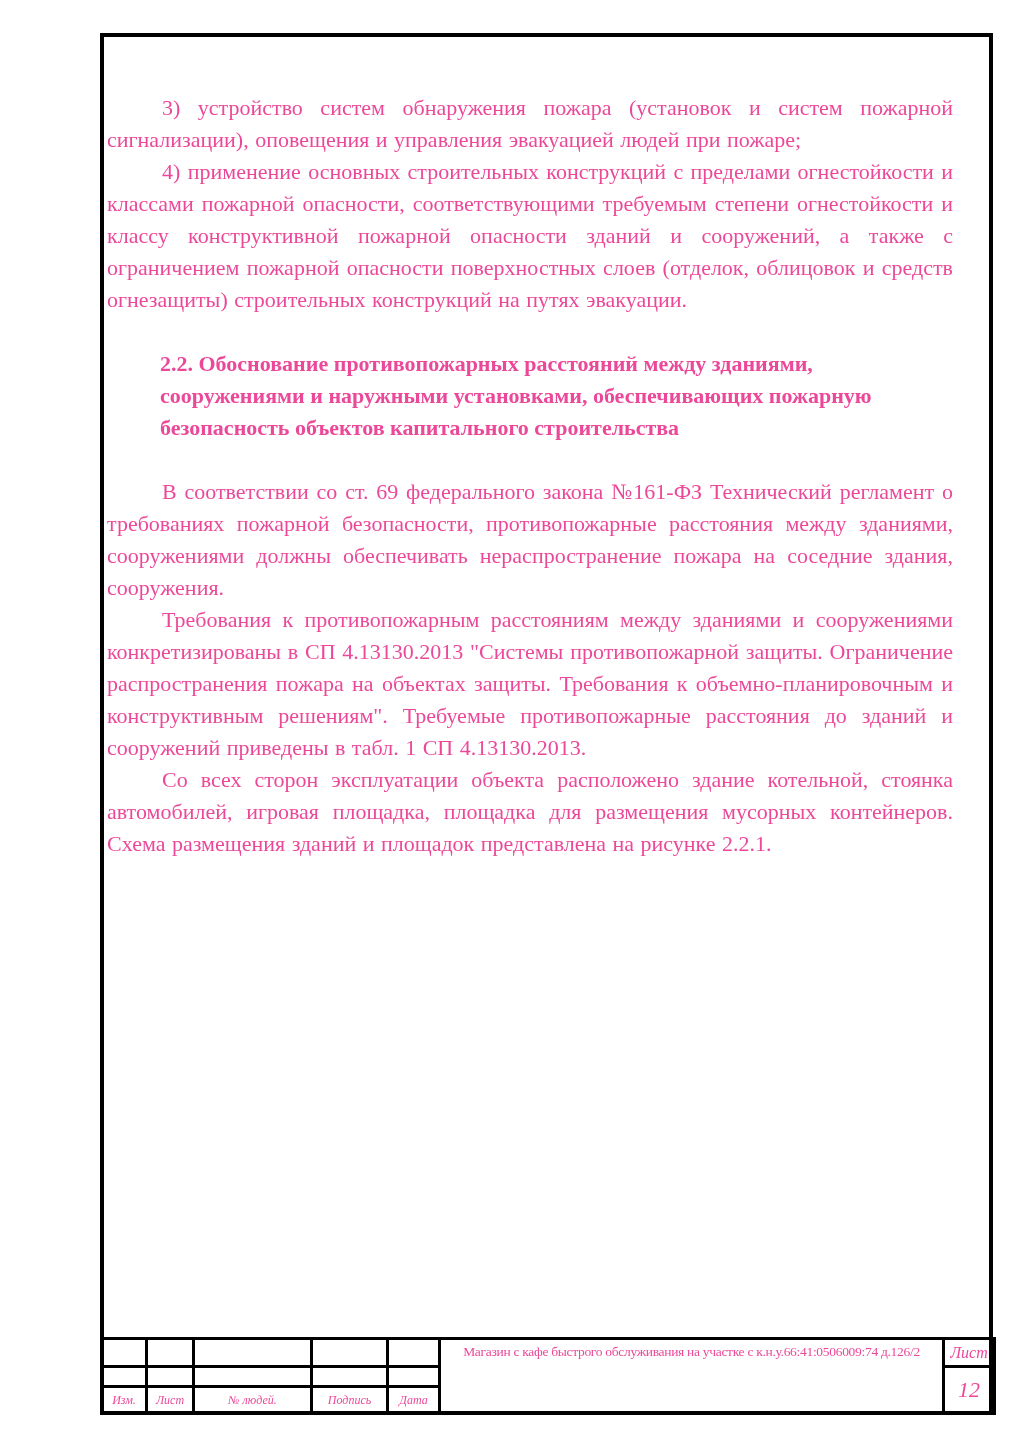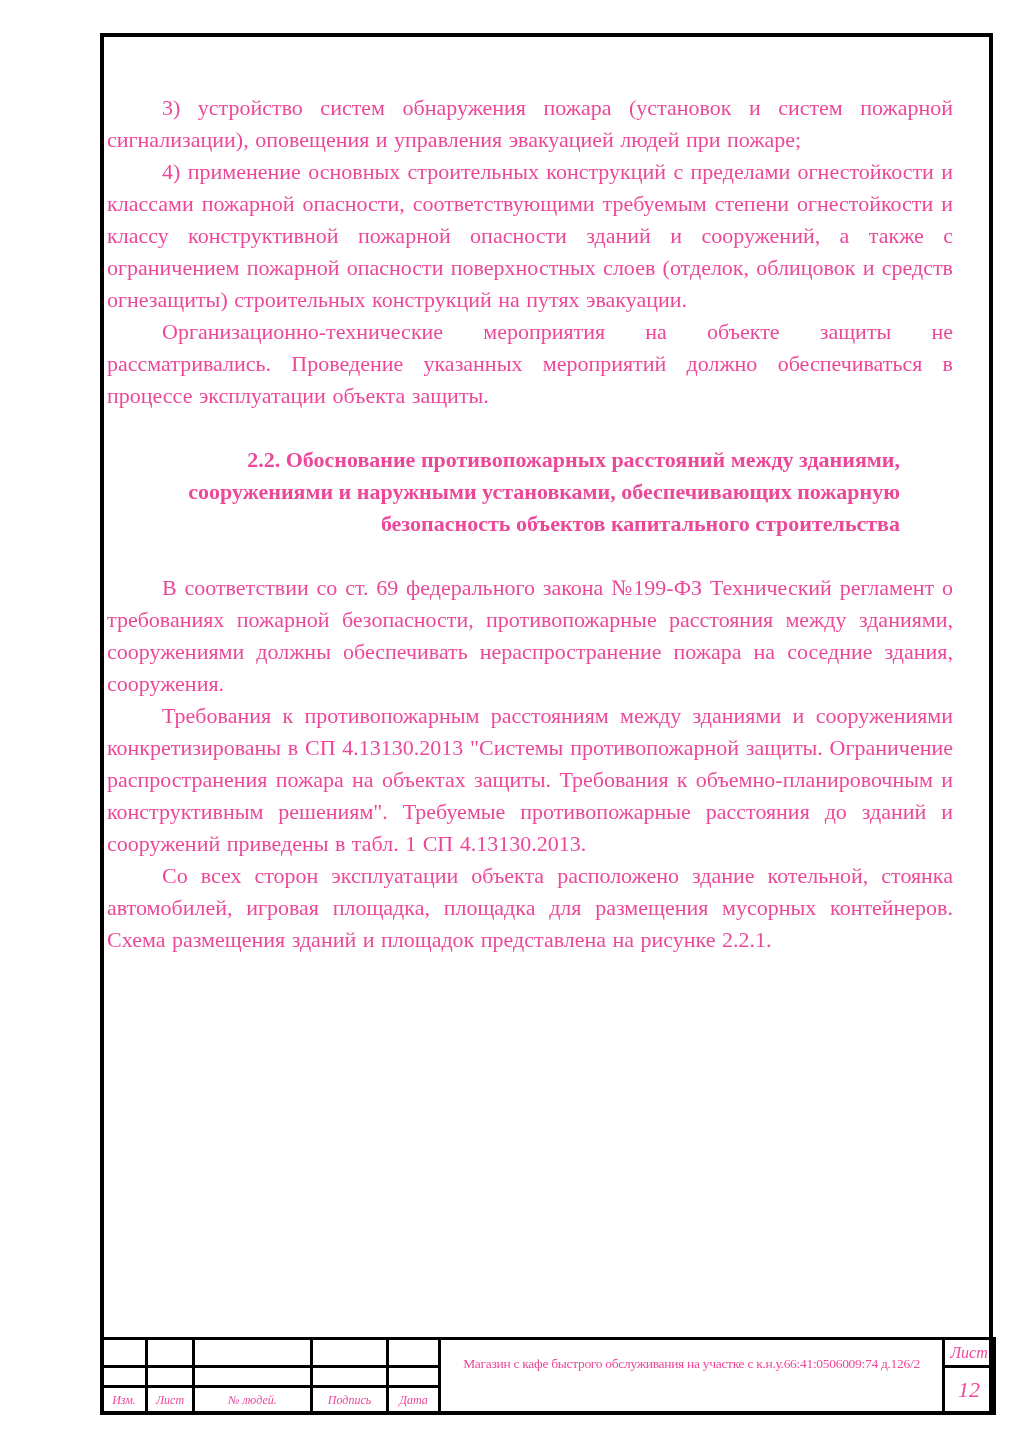--- a/index.html
+++ b/index.html
@@ -38,21 +38,21 @@
     text-align: justify;
     text-indent: 55px;
     word-spacing: 1px;
   }
   .heading {
     width: 740px;
     margin: 32px auto;
     font-size: 22px;
     line-height: 32px;
     font-weight: bold;
-    text-align: right;
+    text-align: left;
   }
   
   .titleblock {
     position: absolute;
     left: -4px;
     bottom: -4px;
     width: 893px;
     height: 75px;
     border-collapse: collapse;
     table-layout: fixed;
@@ -71,21 +71,21 @@
     text-align: center;
     vertical-align: middle;
     line-height: 1;
   }
   .titleblock td.title-cell {
     vertical-align: top;
     text-align: center;
     font-size: 13.5px;
     letter-spacing: -0.3px;
     white-space: nowrap;
-    padding-top: 16px;
+    padding-top: 4px;
   }
   .titleblock td.sheet-label {
     font-style: italic;
     font-size: 16px;
     text-align: center;
     vertical-align: middle;
     line-height: 1;
   }
   .titleblock td.sheet-num {
     font-style: italic;
@@ -97,25 +97,24 @@
 </style>
 </head>
 <body>
 
 <div class="page">
   <div class="frame">
 
     <div class="content">
       <p class="para">3) устройство систем обнаружения пожара (установок и систем пожарной сигнализации), оповещения и управления эвакуацией людей при пожаре;</p>
       <p class="para">4) применение основных строительных конструкций с пределами огнестойкости и классами пожарной опасности, соответствующими требуемым степени огнестойкости и классу конструктивной пожарной опасности зданий и сооружений, а также с ограничением пожарной опасности поверхностных слоев (отделок, облицовок и средств огнезащиты) строительных конструкций на путях эвакуации.</p>
-      <p class="para">Организационно-технические мероприятия на объекте защиты не рассматривались. Проведение указанных мероприятий должно обеспечиваться в процессе эксплуатации объекта защиты.</p>
 
       <h2 class="heading">2.2. Обоснование противопожарных расстояний между зданиями, сооружениями и наружными установками, обеспечивающих пожарную безопасность объектов капитального строительства</h2>
 
-      <p class="para">В соответствии со ст. 69 федерального закона №199-ФЗ Технический регламент о требованиях пожарной безопасности, противопожарные расстояния между зданиями, сооружениями должны обеспечивать нераспространение пожара на соседние здания, сооружения.</p>
+      <p class="para">В соответствии со ст. 69 федерального закона №161-ФЗ Технический регламент о требованиях пожарной безопасности, противопожарные расстояния между зданиями, сооружениями должны обеспечивать нераспространение пожара на соседние здания, сооружения.</p>
       <p class="para">Требования к противопожарным расстояниям между зданиями и сооружениями конкретизированы в СП 4.13130.2013 "Системы противопожарной защиты. Ограничение распространения пожара на объектах защиты. Требования к объемно-планировочным и конструктивным решениям". Требуемые противопожарные расстояния до зданий и сооружений приведены в табл. 1 СП 4.13130.2013.</p>
       <p class="para">Со всех сторон эксплуатации объекта расположено здание котельной, стоянка автомобилей, игровая площадка, площадка для размещения мусорных контейнеров. Схема размещения зданий и площадок представлена на рисунке 2.2.1.</p>
     </div>
 
     <table class="titleblock">
       <colgroup>
         <col style="width:45px">
         <col style="width:47px">
         <col style="width:118px">
         <col style="width:76px">

